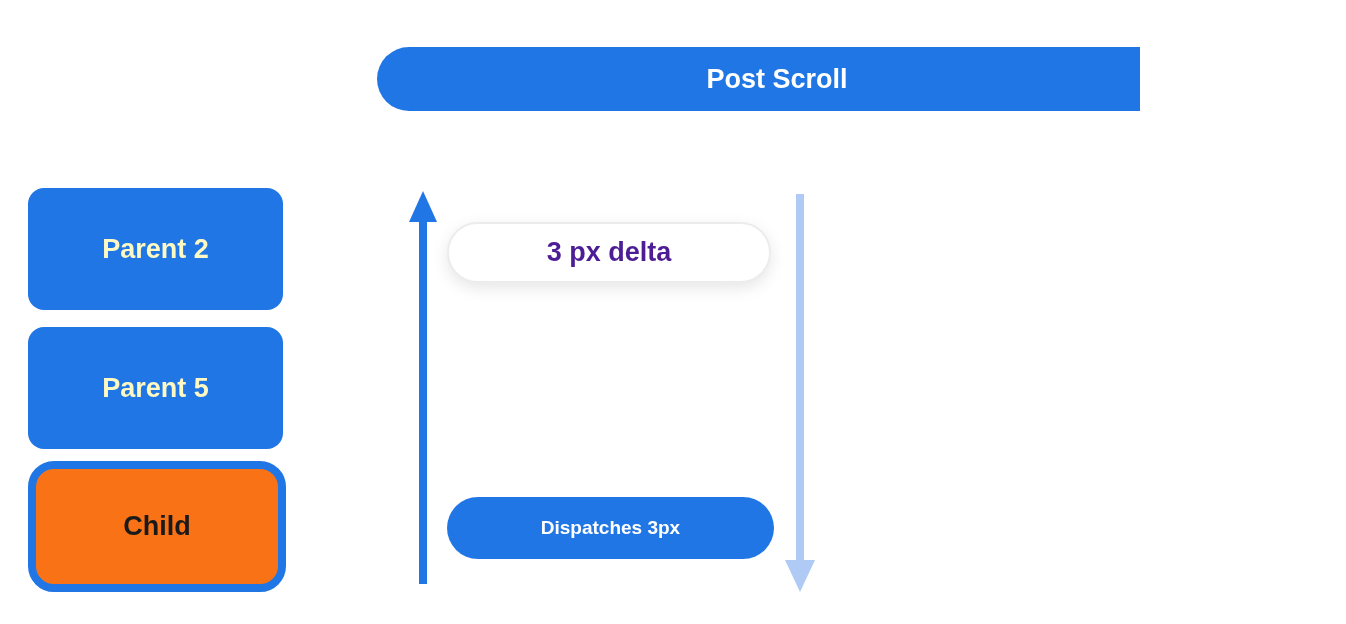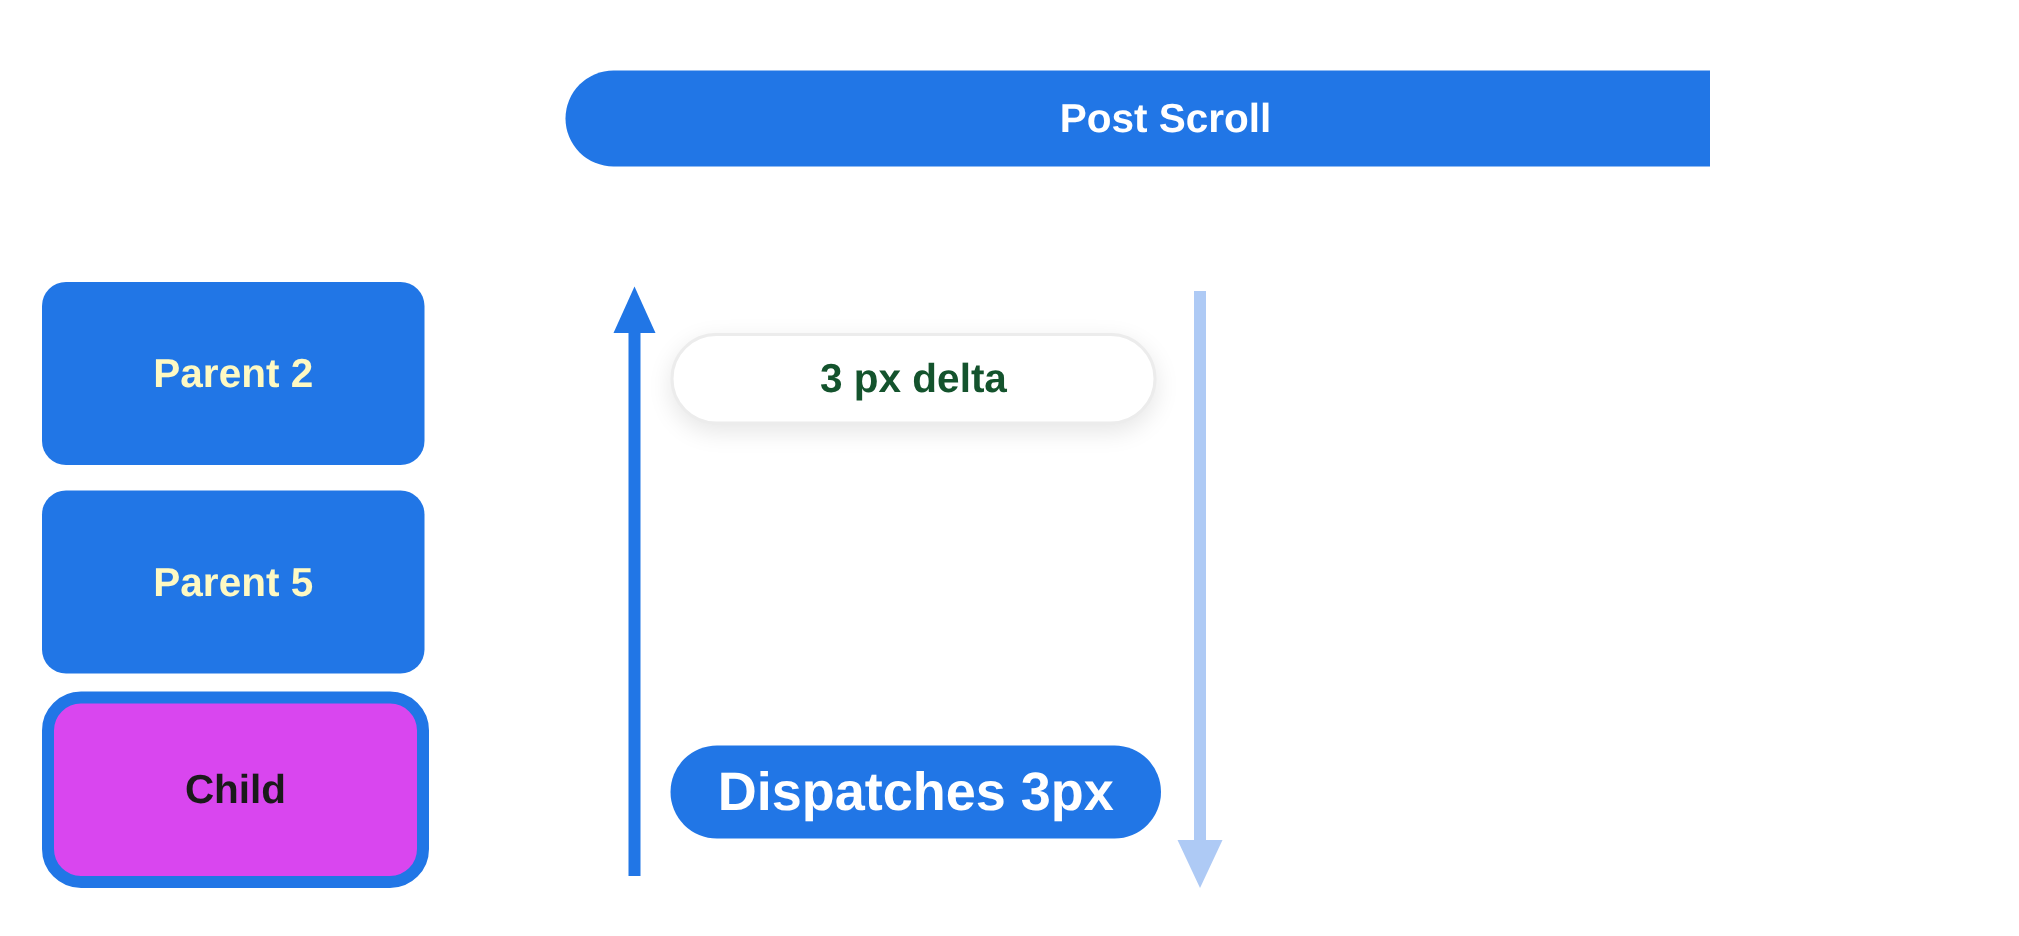--- a/index.html
+++ b/index.html
@@ -39,45 +39,45 @@
     border-radius: 16px;
     color: #fef9c3;
     font-size: 27px;
     font-weight: 700;
   }
   .parent-2 { top: 188px; }
   .parent-1 { top: 327px; }
   .child-box {
     left: 28px; top: 461px;
     width: 258px; height: 131px;
-    background: #d946ef;
+    background: #f97316;
     border: 8px solid #2176e6;
     border-radius: 26px;
     color: #1a1a1a;
     font-size: 27px;
     font-weight: 600;
   }
   .delta-pill {
     left: 447px; top: 222px;
     width: 324px; height: 61px;
     background: #ffffff;
     border: 2px solid #ececec;
     border-radius: 31px;
     box-shadow: 0 5px 16px rgba(0,0,0,0.10);
-    color: #14532d;
+    color: #4c1d95;
     font-size: 27px;
     font-weight: 600;
   }
   .dispatch-pill {
     left: 447px; top: 497px;
     width: 327px; height: 62px;
     background: #2176e6;
     border-radius: 31px;
     color: #ffffff;
-    font-size: 36px;
+    font-size: 19px;
     font-weight: 700;
   }
   .arrow {
     position: absolute;
     width: 34px;
     height: 402px;
   }
   .arrow-up { left: 406px; top: 189px; }
   .arrow-down { left: 783px; top: 192px; }
 </style>

